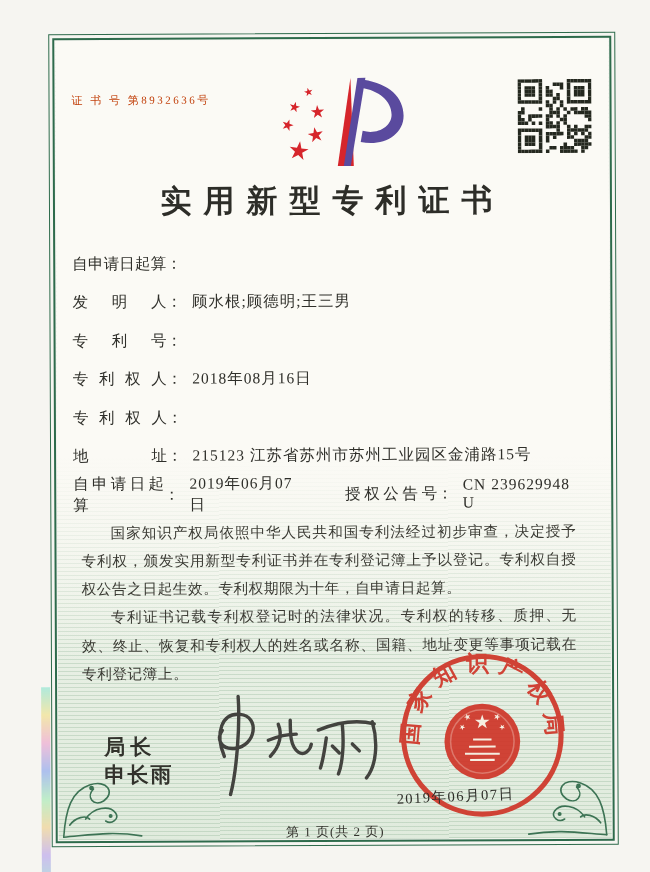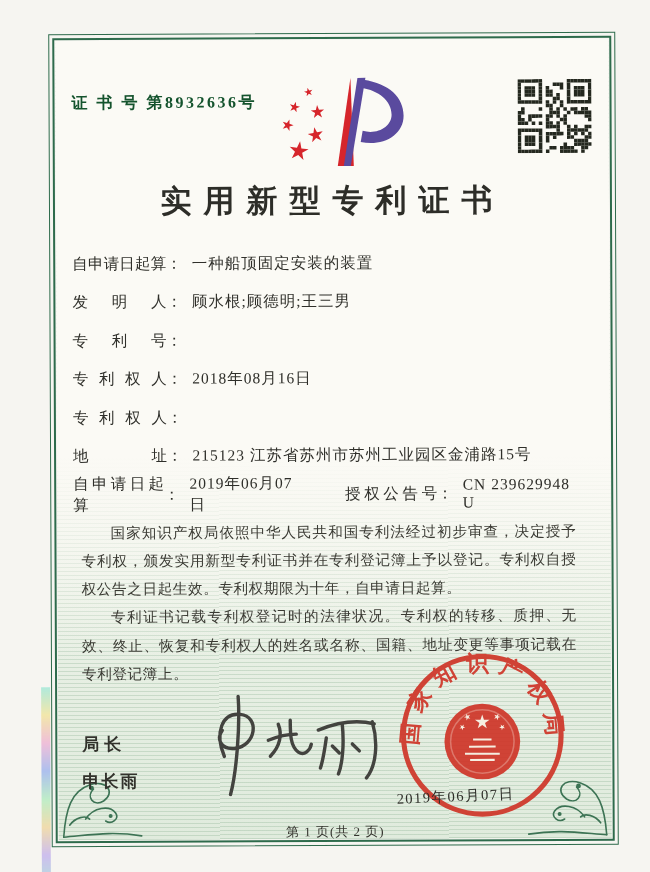--- a/index.html
+++ b/index.html
@@ -20,45 +20,45 @@
         border:1.5px solid var(--border-green);transform:rotate(-0.25deg);}
   .cert-inner{position:absolute;inset:3px;border:2.5px solid var(--border-green);pointer-events:none;}
   .cert-bg{position:absolute;inset:6px;
         background:linear-gradient(180deg,#fbfaf5 0%,#f6f6ef 45%,#e9f0e5 72%,#e0ebdd 100%);}
   .cert-lines{position:absolute;inset:6px;
         background:repeating-linear-gradient(0deg,rgba(96,148,108,.22) 0 1px,transparent 1px 4px);}
   .cert-fade{position:absolute;inset:6px;
         background:linear-gradient(180deg,#fbfaf5 0%,#fbfaf5 52%,rgba(251,250,245,0) 78%);}
 
   
-  .certno{position:absolute;left:22px;top:58px;font-size:16px;letter-spacing:2.5px;color:#14532d;font-weight:bold;}
+  .certno{position:absolute;left:22px;top:58px;font-size:11px;letter-spacing:2.5px;color:#c2410c;}
   .logo{position:absolute;left:228px;top:40px;width:135px;height:104px;}
   .qr{position:absolute;left:468px;top:46px;width:74px;height:74px;}
   .title{position:absolute;left:0;top:146px;width:100%;text-align:center;
         font-size:31px;font-weight:700;letter-spacing:12px;color:#2d2d28;font-family:var(--serif);}
 
   
   .fields{position:absolute;left:22px;top:210px;right:34px;}
   .frow{height:38.5px;display:flex;align-items:center;font-size:15.5px;color:#2f2f2a;}
   .flabel{display:inline-block;width:94px;text-align:justify;text-align-last:justify;}
   .fcolon{display:inline-block;}
   .fvalue{margin-left:10px;letter-spacing:1px;}
   .fpair2{margin-left:40px;display:flex;align-items:center;}
   .flabel2{display:inline-block;width:96px;text-align:justify;text-align-last:justify;}
 
   
   .bodytext{position:absolute;left:30px;top:484px;right:40px;font-size:14.6px;
         line-height:1.93;letter-spacing:.6px;color:#3a3a33;text-align:justify;}
   .bodytext p{text-indent:2em;}
 
   
-  .signer{position:absolute;left:30px;top:698px;font-family:var(--sans);font-weight:600;
-        font-size:17px;color:#32322c;}
+  .signer{position:absolute;left:52px;top:698px;font-family:var(--sans);font-weight:600;
+        font-size:21px;color:#32322c;}
   .signer .stitle{letter-spacing:5px;display:block;}
-  .signer .sname{letter-spacing:2px;display:block;margin-top:14px;}
+  .signer .sname{letter-spacing:2px;display:block;}
   .signature{position:absolute;left:138px;top:656px;width:205px;height:115px;}
   .seal{position:absolute;left:342px;top:614px;width:176px;height:176px;opacity:.92;}
   .sealdate{position:absolute;left:344px;top:752px;width:190px;font-size:14.5px;
         letter-spacing:1.5px;color:#2e2e29;transform:rotate(-2.5deg);}
   .footer{position:absolute;left:0;top:789px;width:100%;text-align:center;
         font-size:13px;letter-spacing:1px;color:#34342e;}
 
   
   .flourish{position:absolute;width:96px;height:96px;}
   .flourish.bl{left:3px;bottom:3px;}
@@ -347,21 +347,20 @@
       <rect x="56.38" y="70.48" width="3.52" height="3.52" fill="#24281f"></rect>
       <rect x="63.43" y="70.48" width="3.52" height="3.52" fill="#24281f"></rect>
     </svg>
 
   <h1 class="title">实用新型专利证书</h1>
 
   <div class="fields">
     <div class="frow">
       <span class="flabel">自申请日起算</span>
         <span class="fcolon">：</span>
-      <span class="fvalue">一种船顶固定安装的装置</span>
     </div>
     <div class="frow">
       <span class="flabel">发明人</span>
         <span class="fcolon">：</span>
       <span class="fvalue">顾水根;顾德明;王三男</span>
     </div>
     <div class="frow">
       <span class="flabel">专利号</span>
         <span class="fcolon">：</span>
     </div>

